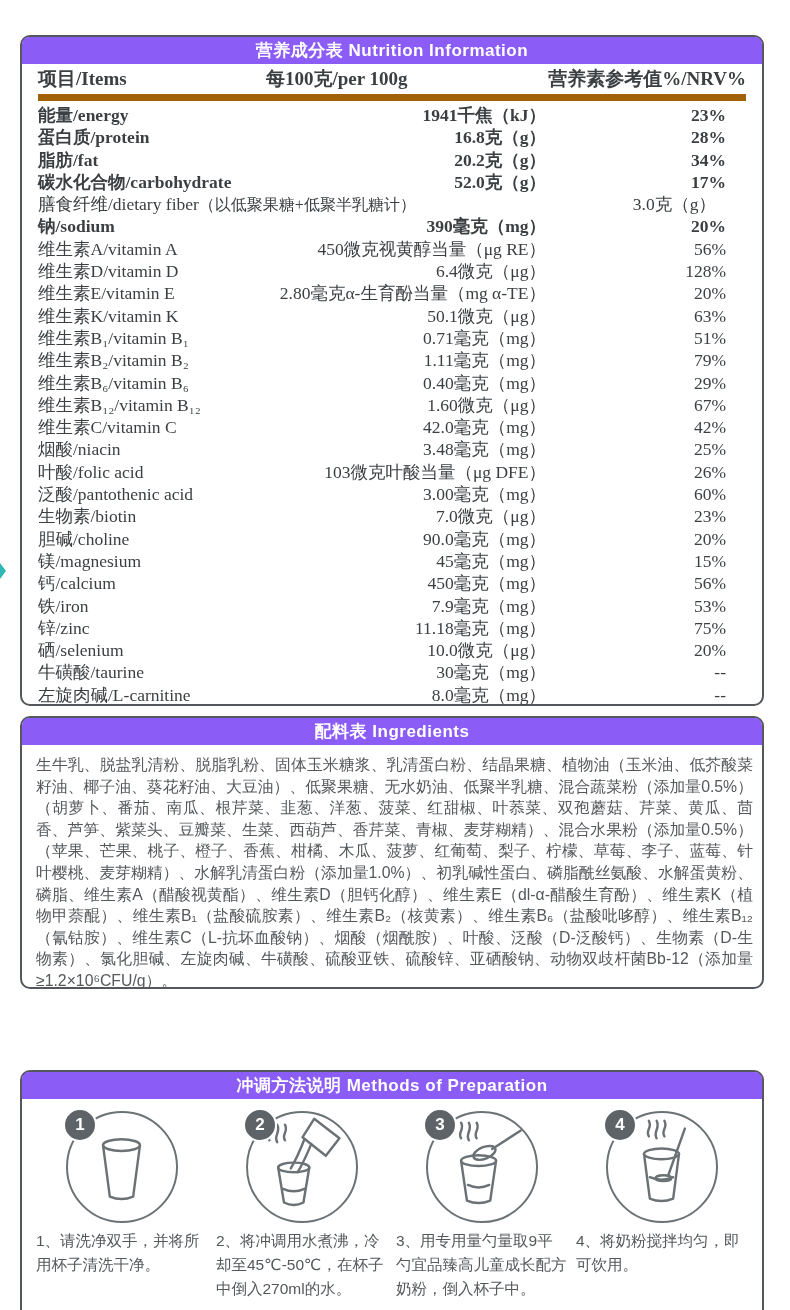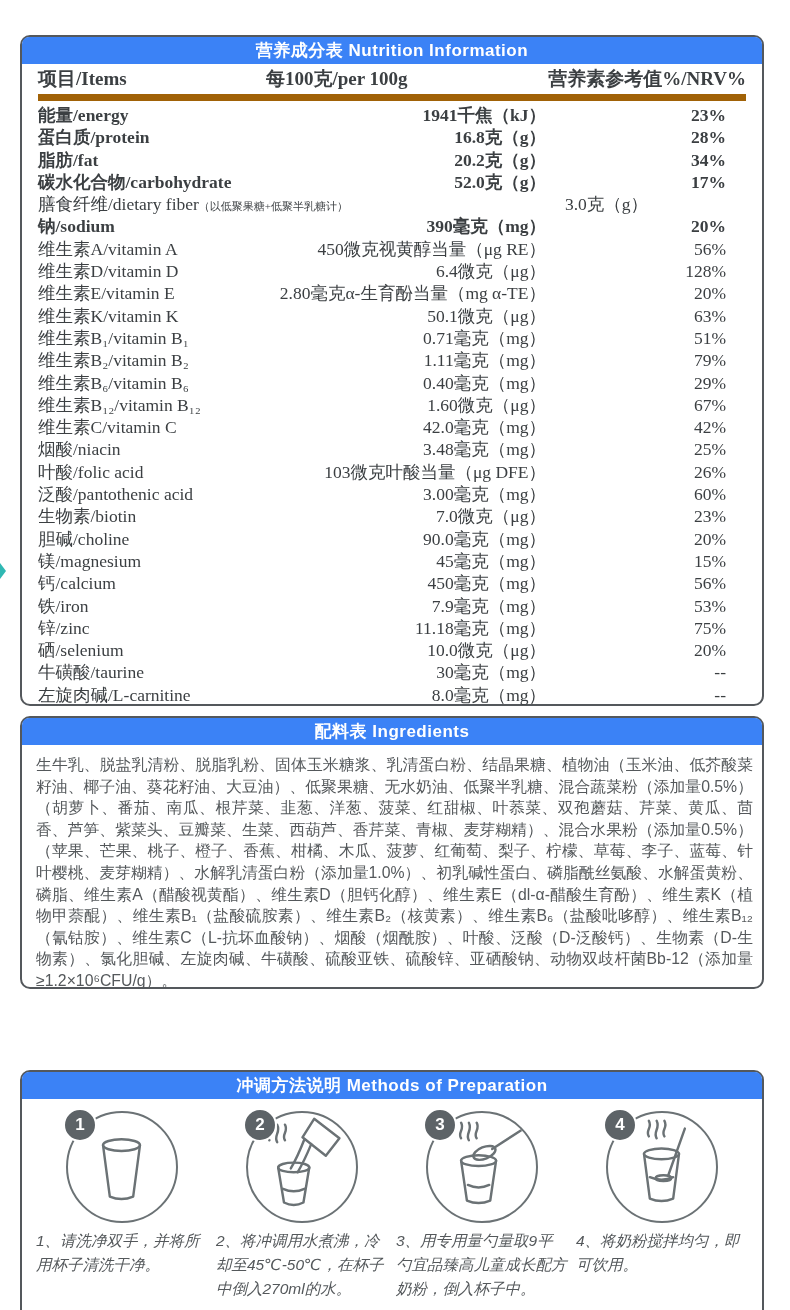--- a/index.html
+++ b/index.html
@@ -7,42 +7,42 @@
     width:790px;height:1310px;background:#ffffff;position:relative;overflow:hidden;
     font-family:"Liberation Sans","DejaVu Sans",sans-serif;
     -webkit-font-smoothing:antialiased;
   }
   .panel{
     position:absolute;left:20px;width:744px;
     border:2px solid #54585c;border-radius:10px;background:#ffffff;
     box-sizing:border-box;
   }
   .panel-bar{
-    background:#3b82f6;color:#ffffff;text-align:center;
+    background:#8b5cf6;color:#ffffff;text-align:center;
     font-weight:bold;font-size:17px;line-height:27px;height:27px;
     border-radius:7px 7px 0 0;letter-spacing:.5px;
   }
   
   #nutrition-panel{top:35px;height:671px;}
   .nut-cols{
     position:relative;margin:0 16px;height:30px;line-height:30px;
     border-bottom:7px solid #a16207;
     font-family:"Liberation Serif","DejaVu Serif",serif;
     font-weight:bold;font-size:19px;color:#3b3f42;white-space:nowrap;
   }
   .nut-cols .c-item{position:absolute;left:0;}
   .nut-cols .c-per{position:absolute;left:228px;}
   .nut-cols .c-nrv{position:absolute;right:0;}
   .nut-body{margin:3px 16px 16px 16px;padding-right:20px;
     font-family:"Liberation Serif","DejaVu Serif",serif;color:#3b3f42;}
   .nut-row{display:flex;align-items:baseline;height:22.3px;line-height:22.3px;
     font-size:17.5px;white-space:nowrap;}
   .nut-row.bold{font-weight:bold;}
   .cell-name{flex:1 1 auto;overflow:visible;}
-  .cell-name .note{font-size:11px;}
+  .cell-name .note{font-size:16px;}
   .cell-value{flex:0 0 300px;width:300px;text-align:right;}
   .cell-nrv{flex:0 0 180px;width:180px;text-align:right;}
   
   #ingredients-panel{top:716px;height:273px;}
   .ing-text{
     margin:9px 9px 0 14px;color:#54585b;font-size:15.8px;line-height:21.6px;
     text-align:justify;
   }
   .ing-notes{margin:12px 14px 0 14px;}
   .ing-note{font-weight:bold;color:#54585b;font-size:16.5px;line-height:22px;}
@@ -54,21 +54,21 @@
   .big-circle{
     width:112px;height:112px;border:2.5px solid #6b7275;border-radius:50%;
     box-sizing:border-box;overflow:hidden;background:#fff;
   }
   .big-circle svg{display:block;width:107px;height:107px;}
   .badge{
     position:absolute;left:-3px;top:-3px;width:30px;height:30px;border-radius:50%;
     background:#5d6367;color:#fff;font-weight:bold;font-size:17px;
     text-align:center;line-height:30px;border:2px solid #fff;box-sizing:content-box;
   }
-  .step-text{color:#54585b;font-size:15.5px;line-height:1.55;font-style:italic;}
+  .step-text{color:#54585b;font-size:15.5px;line-height:1.55;}
   
   .teal-arrow{
     position:absolute;left:0;top:563px;width:6px;height:16px;background:#2fb8b3;
     clip-path:polygon(0 0,100% 50%,0 100%);
   }
 </style>
 </head>
 <body>
 
 <div class="teal-arrow"></div>

